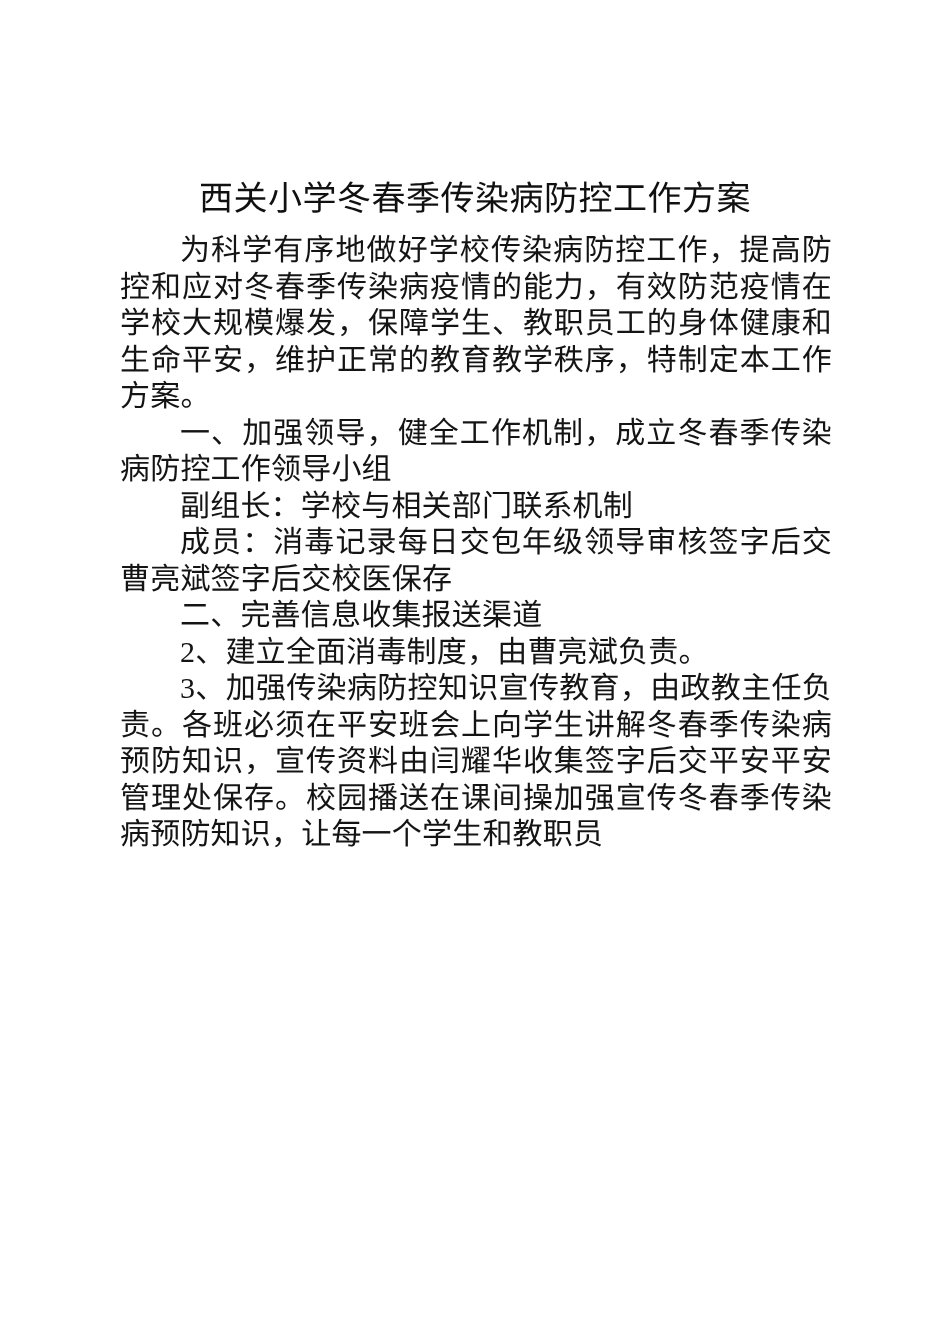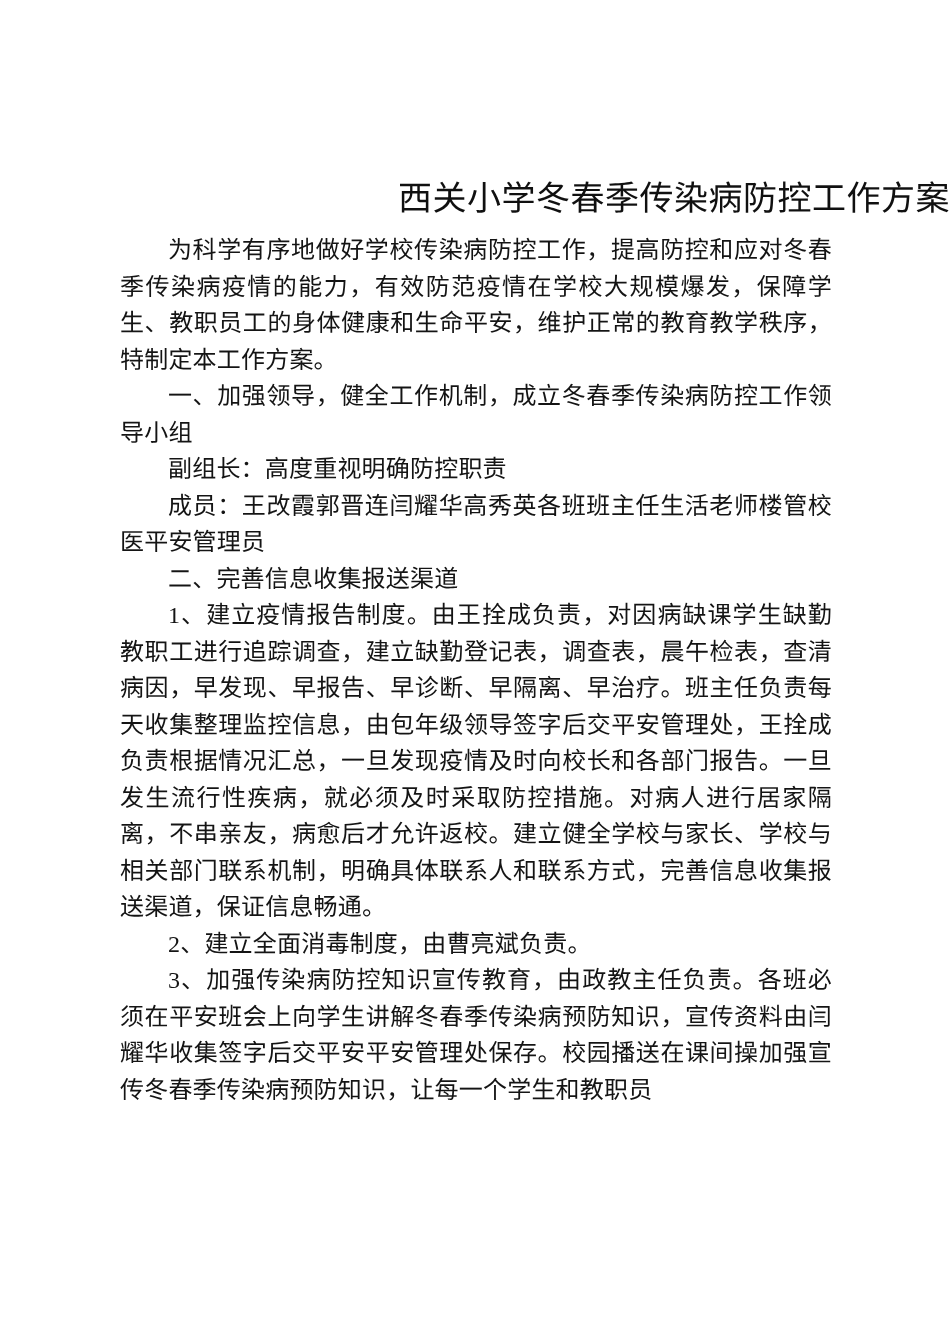--- a/index.html
+++ b/index.html
@@ -18,37 +18,37 @@
     width: 950px;
     height: 1344px;
     background: #ffffff;
     box-sizing: border-box;
   }
   .doc-title {
     position: absolute;
     top: 176px;
     left: 0;
     width: 950px;
-    text-align: right;
+    text-align: center;
     font-family: "DejaVu Serif", "Liberation Serif", serif;
     font-size: 34px;
     line-height: 44px;
     letter-spacing: 0.5px;
     color: #101010;
     white-space: nowrap;
   }
   .body-block {
     position: absolute;
     top: 232px;
     left: 120px;
     width: 712px;
   }
   .para {
     font-family: "Liberation Serif", "DejaVu Serif", serif;
-    font-size: 24px;
+    font-size: 30px;
     line-height: 36.5px;
     color: #141414;
     margin: 0;
     text-align: justify;
     text-justify: inter-character;
     text-align-last: left;
     letter-spacing: 0.2px;
     word-break: break-all;
   }
   .para.indent {
@@ -58,21 +58,20 @@
 </head>
 <body>
 
 <div class="page">
 
   <div class="doc-title">西关小学冬春季传染病防控工作方案</div>
 
   <div class="body-block">
     <p class="para indent">为科学有序地做好学校传染病防控工作，提高防控和应对冬春季传染病疫情的能力，有效防范疫情在学校大规模爆发，保障学生、教职员工的身体健康和生命平安，维护正常的教育教学秩序，特制定本工作方案。</p>
     <p class="para indent">一、加强领导，健全工作机制，成立冬春季传染病防控工作领导小组</p>
-    <p class="para indent">副组长：高度重视明确防控职责</p>
-    <p class="para indent">成员：王改霞郭晋连闫耀华高秀英各班班主任生活老师楼管校医平安管理员</p>
+    <p class="para indent">副组长：学校与相关部门联系机制</p>
+    <p class="para indent">成员：消毒记录每日交包年级领导审核签字后交曹亮斌签字后交校医保存</p>
     <p class="para indent">二、完善信息收集报送渠道</p>
-    <p class="para indent">1、建立疫情报告制度。由王拴成负责，对因病缺课学生缺勤教职工进行追踪调查，建立缺勤登记表，调查表，晨午检表，查清病因，早发现、早报告、早诊断、早隔离、早治疗。班主任负责每天收集整理监控信息，由包年级领导签字后交平安管理处，王拴成负责根据情况汇总，一旦发现疫情及时向校长和各部门报告。一旦发生流行性疾病，就必须及时采取防控措施。对病人进行居家隔离，不串亲友，病愈后才允许返校。建立健全学校与家长、学校与相关部门联系机制，明确具体联系人和联系方式，完善信息收集报送渠道，保证信息畅通。</p>
     <p class="para indent">2、建立全面消毒制度，由曹亮斌负责。</p>
     <p class="para indent">3、加强传染病防控知识宣传教育，由政教主任负责。各班必须在平安班会上向学生讲解冬春季传染病预防知识，宣传资料由闫耀华收集签字后交平安平安管理处保存。校园播送在课间操加强宣传冬春季传染病预防知识，让每一个学生和教职员</p>
   </div>
 
 </div>
 
 </body></html>

